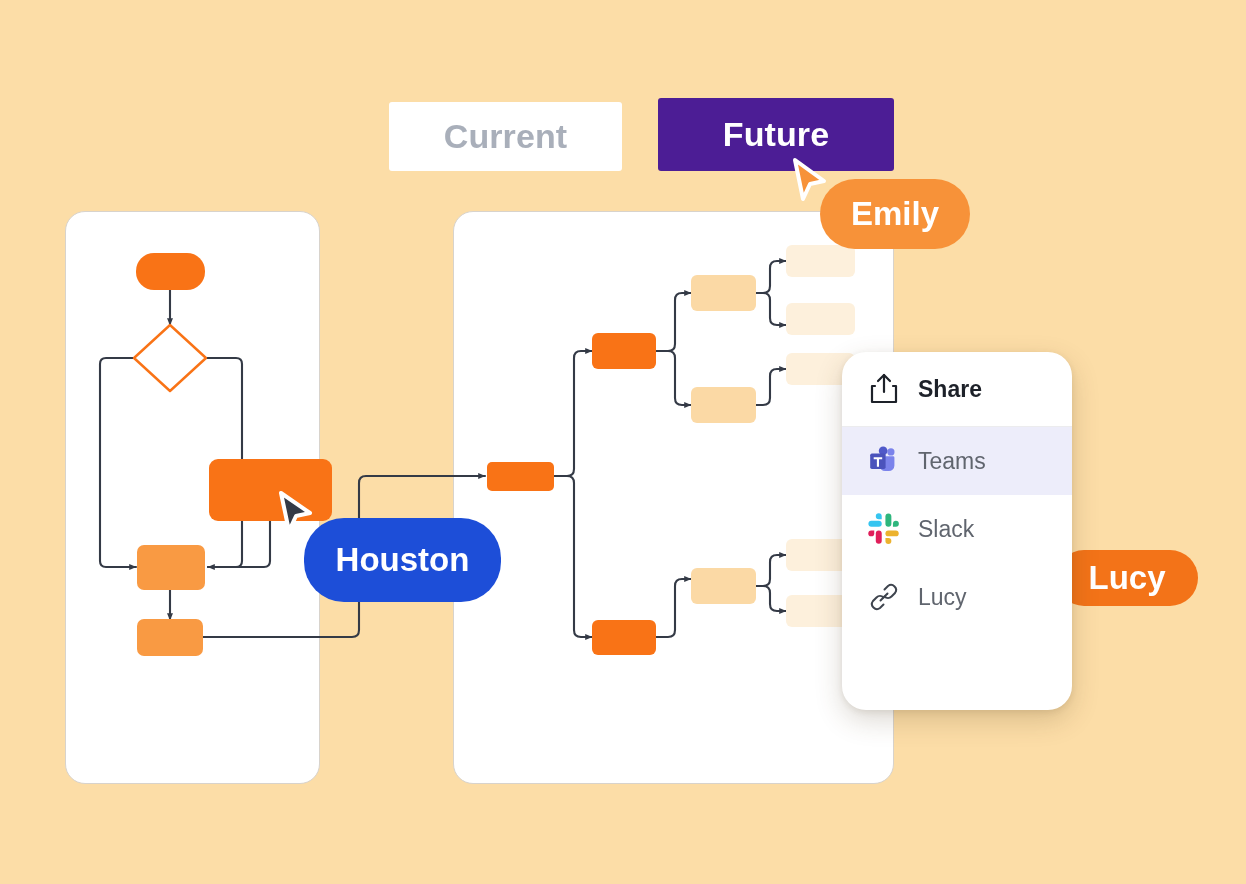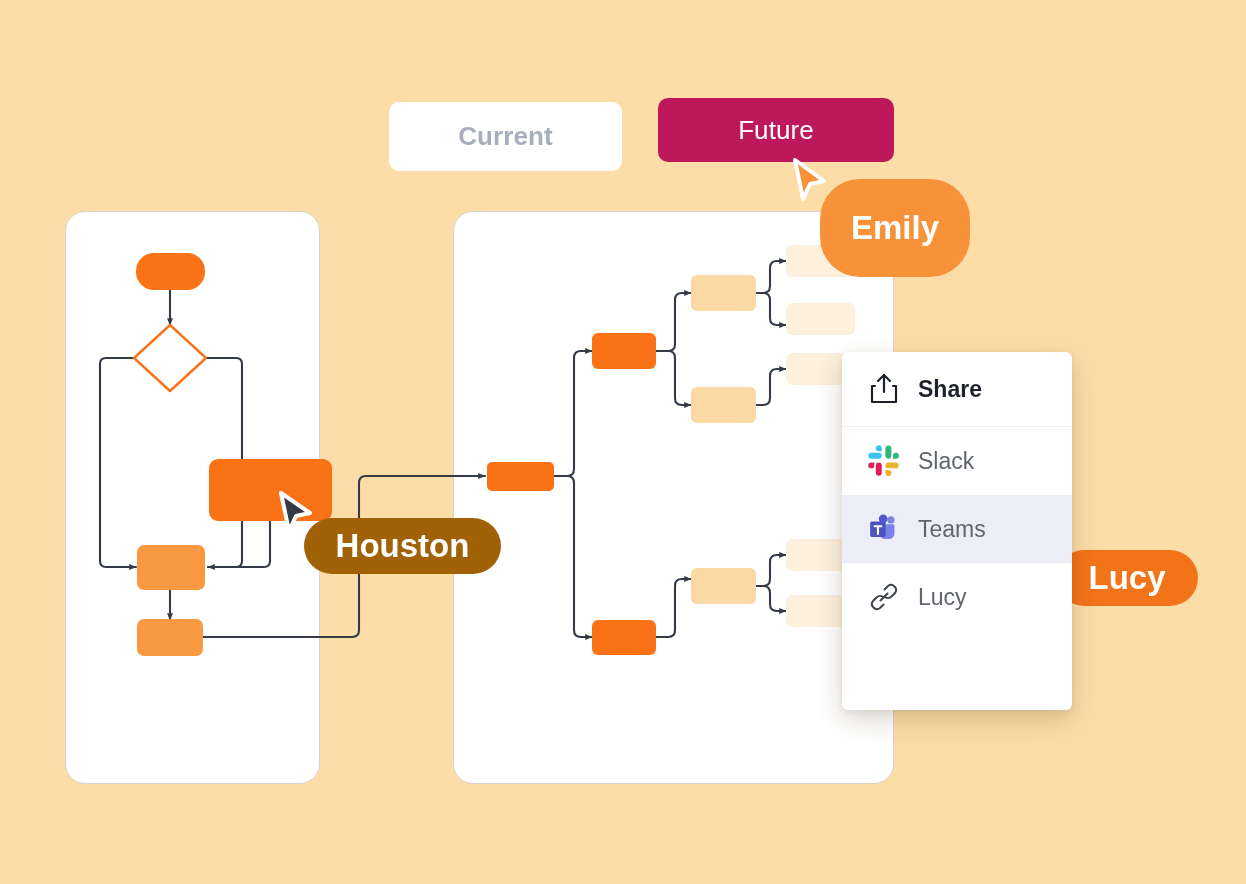--- a/index.html
+++ b/index.html
@@ -18,42 +18,42 @@
     position: absolute;
     inset: 0;
   }
 
   
   .tab {
     position: absolute;
     display: flex;
     align-items: center;
     justify-content: center;
-    border-radius: 10px;
-    font-size: 26px;
+    border-radius: 3px;
+    font-size: 34px;
     letter-spacing: 0.1px;
     box-sizing: border-box;
   }
   .tab-current {
     left: 389px;
     top: 102px;
     width: 233px;
     height: 69px;
     background: #FFFFFF;
     color: #A9AFBA;
     font-weight: 600;
   }
   .tab-future {
     left: 658px;
     top: 98px;
     width: 236px;
-    height: 64px;
-    background: #be185d;
+    height: 73px;
+    background: #4c1d95;
     color: #FFFFFF;
-    font-weight: 400;
+    font-weight: 700;
   }
 
   
   .panel {
     position: absolute;
     background: #FFFFFF;
     border: 1px solid #D8D3CC;
     border-radius: 20px;
     box-sizing: border-box;
   }
@@ -83,43 +83,43 @@
     justify-content: center;
     border-radius: 40px;
     color: #FFFFFF;
     font-size: 33px;
     font-weight: 600;
     white-space: nowrap;
     box-sizing: border-box;
   }
   .pill-emily {
     left: 34px; top: 24px;
-    width: 150px; height: 98px;
+    width: 150px; height: 70px;
     background: #F79239;
   }
   .pill-houston {
     left: 32px; top: 30px;
-    width: 197px; height: 56px;
-    background: #a16207;
+    width: 197px; height: 84px;
+    background: #1d4ed8;
   }
   .pill-lucy {
     left: 30px; top: 30px;
     width: 142px; height: 56px;
     background: #F37318;
   }
 
   
   .share-menu {
     position: absolute;
     left: 842px;
     top: 352px;
     width: 230px;
     height: 358px;
     background: #FFFFFF;
-    border-radius: 6px;
+    border-radius: 24px;
     box-shadow: 0 10px 28px rgba(80,60,30,0.20), 0 2px 6px rgba(80,60,30,0.10);
     overflow: hidden;
   }
   .share-header {
     height: 75px;
     display: flex;
     align-items: center;
     gap: 14px;
     padding: 0 22px;
     border-bottom: 1px solid #ECECEE;
@@ -247,51 +247,51 @@
 
     <div class="share-header">
       <span class="row-icon">
         <svg width="32" height="34" viewBox="0 0 32 34">
           <path d="M16,3 L16,20" stroke="#1D2129" stroke-width="2.2" fill="none" stroke-linecap="round"></path>
           <path d="M10,9 L16,3 L22,9" stroke="#1D2129" stroke-width="2.2" fill="none" stroke-linecap="round" stroke-linejoin="round"></path>
           <path d="M7,14 L4,14 L4,30 L28,30 L28,14 L25,14" stroke="#1D2129" stroke-width="2.2" fill="none" stroke-linecap="round" stroke-linejoin="round"></path>
         </svg>
       </span>
       <span class="share-header-label">Share</span>
+    </div>
+
+    <div class="share-row active">
+      <span class="row-icon">
+        <svg width="34" height="34" viewBox="0 0 32 32">
+          <circle cx="22.5" cy="7.5" r="3.4" fill="#7B83EB"></circle>
+          <circle cx="15.2" cy="6.4" r="4.1" fill="#5059C9"></circle>
+          <path d="M13,11.5h11.5a1.3,1.3 0 0 1 1.3,1.3v7.4a5.3,5.3 0 0 1-5.3,5.3h-3.4a5.3,5.3 0 0 1-5.3-5.3v-7.4a1.3,1.3 0 0 1 1.2-1.3z" fill="#7B83EB"></path>
+          <rect x="3" y="9" width="14.5" height="14.5" rx="1.6" fill="#4B53BC"></rect>
+          <path d="M6.3,12.4h8v1.9h-3v7.1h-2v-7.1h-3z" fill="#FFFFFF"></path>
+        </svg>
+      </span>
+      <span class="share-row-label">Teams</span>
     </div>
 
     <div class="share-row">
       <span class="row-icon">
         <svg width="34" height="34" viewBox="0 0 24 24">
           <path d="M5.1,15.1a2.1,2.1 0 1 1-2.1-2.1h2.1z" fill="#E01E5A"></path>
           <path d="M6.2,15.1a2.1,2.1 0 0 1 4.2,0v5.2a2.1,2.1 0 0 1-4.2,0z" fill="#E01E5A"></path>
           <path d="M8.3,5.1a2.1,2.1 0 1 1 2.1-2.1v2.1z" fill="#36C5F0"></path>
           <path d="M8.3,6.2a2.1,2.1 0 0 1 0,4.2H3.1a2.1,2.1 0 0 1 0-4.2z" fill="#36C5F0"></path>
           <path d="M18.3,8.3a2.1,2.1 0 1 1 2.1,2.1h-2.1z" fill="#2EB67D"></path>
           <path d="M17.2,8.3a2.1,2.1 0 0 1-4.2,0V3.1a2.1,2.1 0 0 1 4.2,0z" fill="#2EB67D"></path>
           <path d="M15.1,18.3a2.1,2.1 0 1 1-2.1,2.1v-2.1z" fill="#ECB22E"></path>
           <path d="M15.1,17.2a2.1,2.1 0 0 1 0-4.2h5.2a2.1,2.1 0 0 1 0,4.2z" fill="#ECB22E"></path>
         </svg>
       </span>
       <span class="share-row-label">Slack</span>
     </div>
 
-    <div class="share-row active">
-      <span class="row-icon">
-        <svg width="34" height="34" viewBox="0 0 32 32">
-          <circle cx="22.5" cy="7.5" r="3.4" fill="#7B83EB"></circle>
-          <circle cx="15.2" cy="6.4" r="4.1" fill="#5059C9"></circle>
-          <path d="M13,11.5h11.5a1.3,1.3 0 0 1 1.3,1.3v7.4a5.3,5.3 0 0 1-5.3,5.3h-3.4a5.3,5.3 0 0 1-5.3-5.3v-7.4a1.3,1.3 0 0 1 1.2-1.3z" fill="#7B83EB"></path>
-          <rect x="3" y="9" width="14.5" height="14.5" rx="1.6" fill="#4B53BC"></rect>
-          <path d="M6.3,12.4h8v1.9h-3v7.1h-2v-7.1h-3z" fill="#FFFFFF"></path>
-        </svg>
-      </span>
-      <span class="share-row-label">Teams</span>
-    </div>
-
 
     <div class="share-row">
       <span class="row-icon">
         <svg width="36" height="32" viewBox="0 0 36 32">
           <g stroke="#3E444E" stroke-width="2" fill="none" stroke-linecap="round">
             <path d="M14.5,19.5 L21.5,12.5"></path>
             <path d="M18.5,8.5 L22,5 a5,5 0 0 1 7,7 l-3.5,3.5 a5,5 0 0 1-7,0"></path>
             <path d="M17.5,23.5 L14,27 a5,5 0 0 1-7-7 l3.5,-3.5 a5,5 0 0 1 7,0"></path>
           </g>
         </svg>

